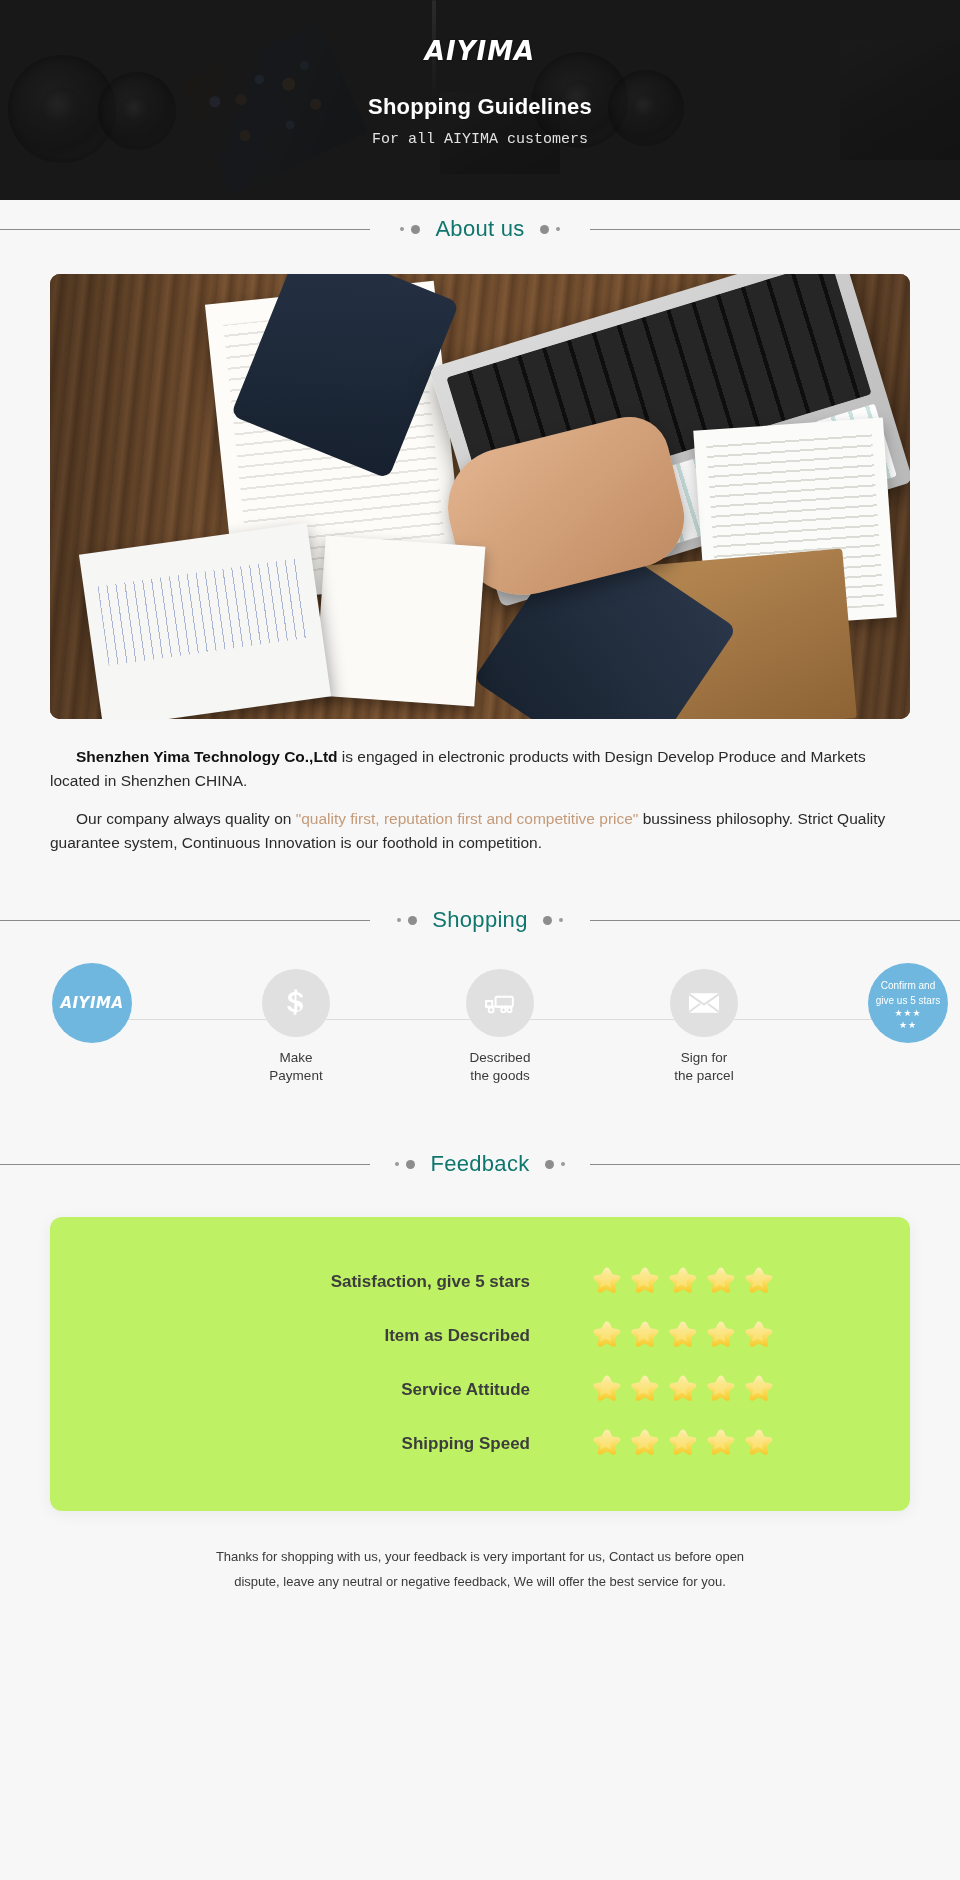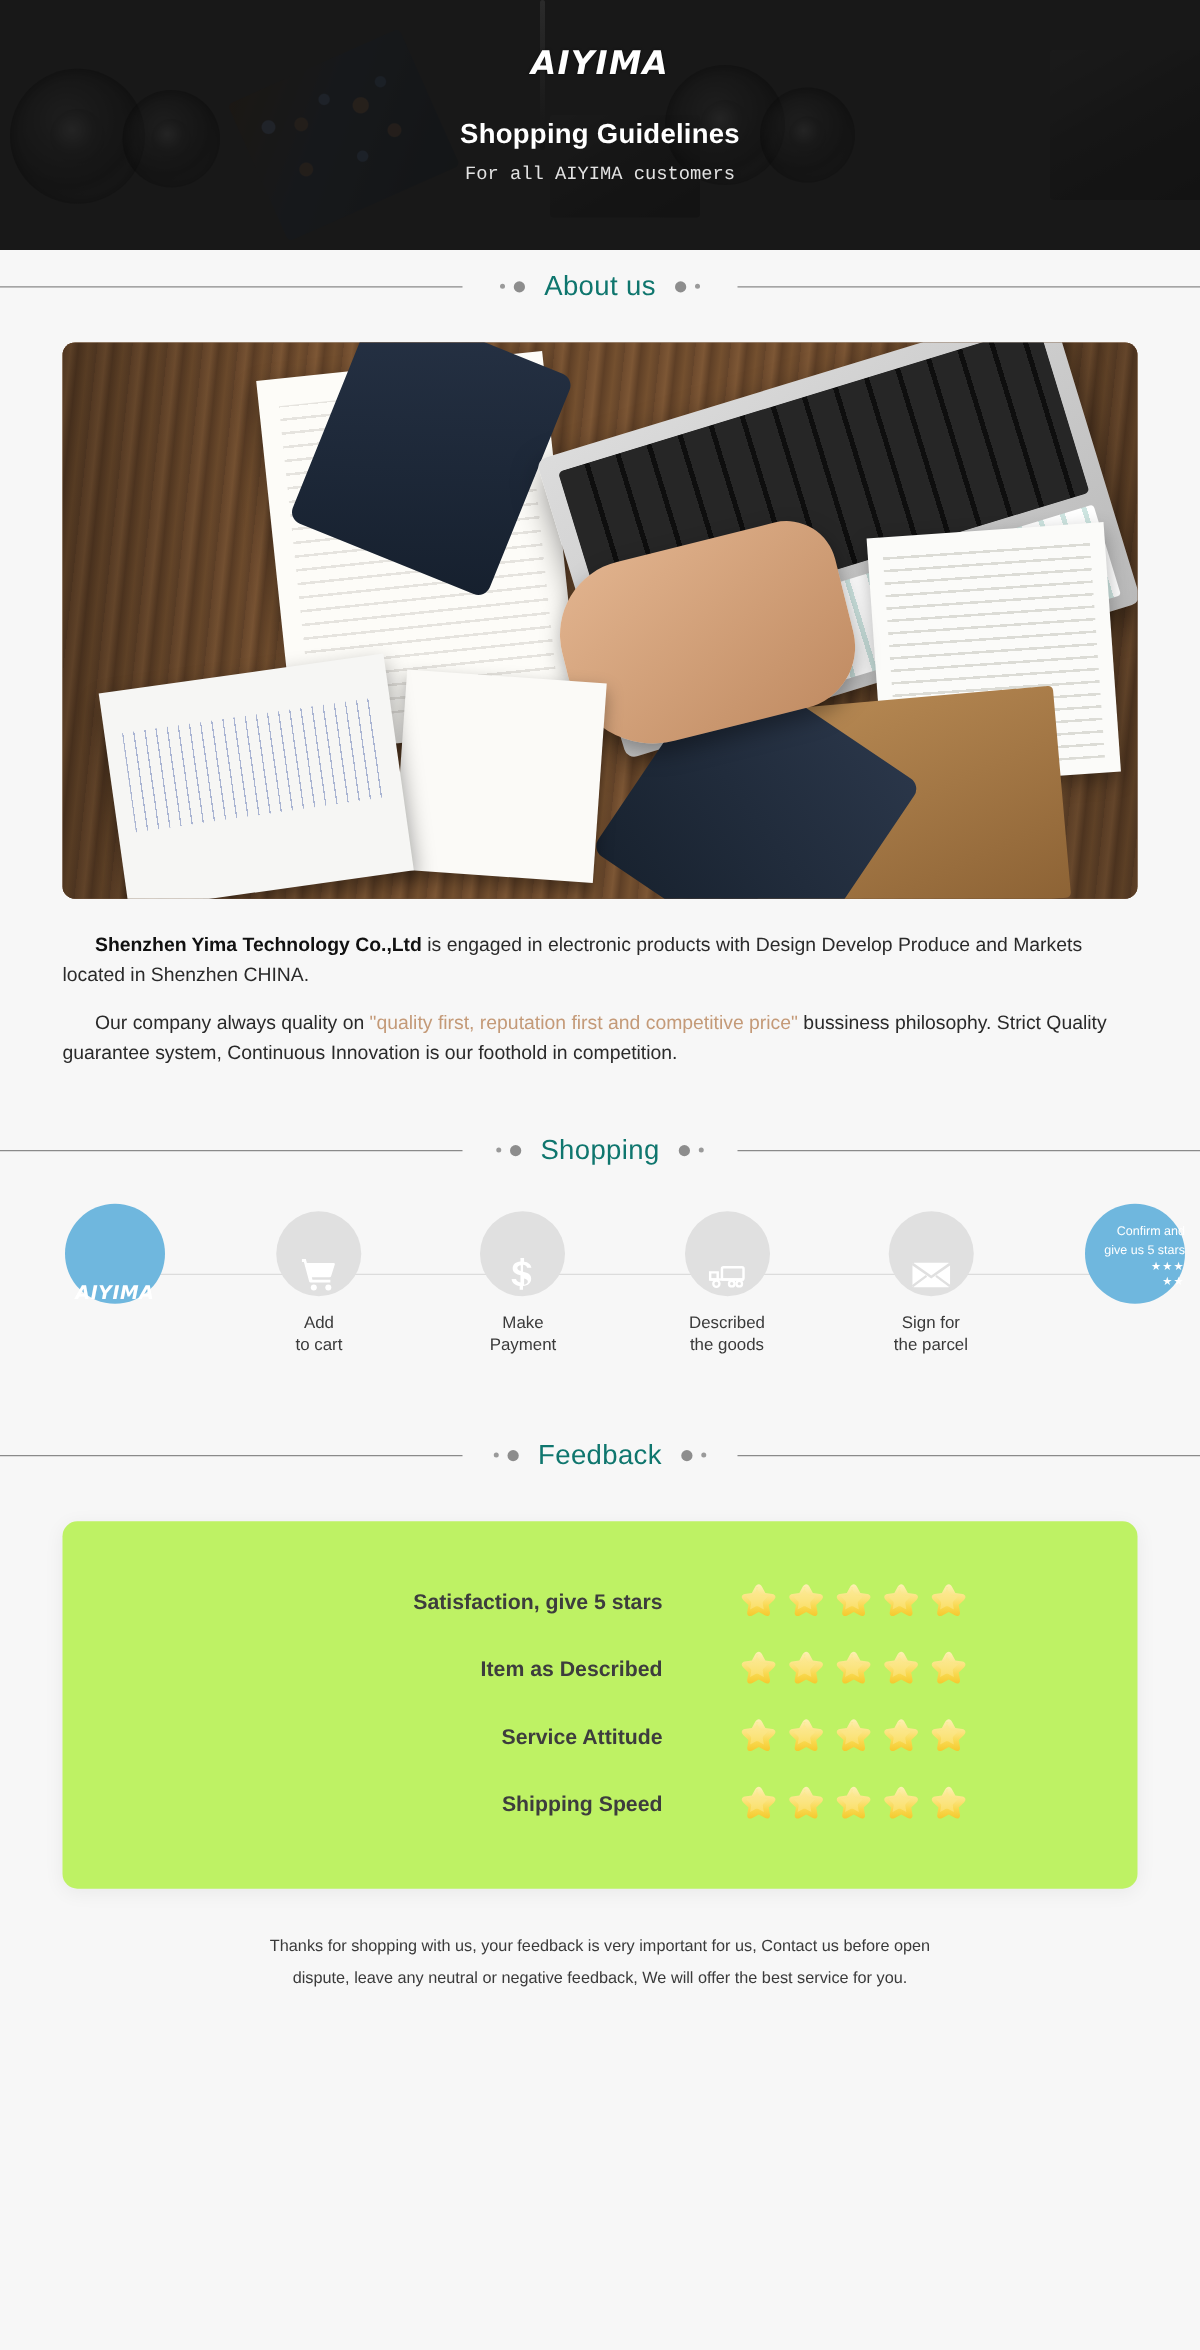--- a/index.html
+++ b/index.html
@@ -260,21 +260,21 @@
     justify-content: space-between;
     padding: 0 42px 0 42px;
   }
   .steps .connector {
     position:absolute; left:90px; right:60px; top:50px; height:1px; background:#dcdcdc; z-index:0;
   }
   .step { position: relative; z-index:2; width: 100px; display:flex; flex-direction:column; align-items:center; }
   .step-circle {
     width: 68px; height: 68px; border-radius: 50%;
     background: #e0e0e0;
-    display:flex; align-items:flex-end; justify-content:center;
+    display:flex; align-items:center; justify-content:center;
     color:#ffffff;
   }
   .step-circle.brand { background:#6fb7de; width:80px; height:80px; margin-top:-6px; }
   .step-circle.brand .blogo {
     font-family:"DejaVu Sans", sans-serif;
     font-style:italic; font-weight:700; font-size:15px; color:#fff; letter-spacing:.5px;
   }
   .step-circle.final {
     background:#6fb7de; width:80px; height:80px; margin-top:-6px;
     flex-direction: column; gap:3px; padding-top:4px;
@@ -403,35 +403,20 @@
 
   <div class="steps">
     <div class="connector"></div>
 
     <div class="step">
       <div class="step-circle brand">
         <span class="blogo">AIYIMA</span>
       </div>
     </div>
 
-    <div class="step">
-      <div class="step-circle">
-        <svg class="icon-svg" viewBox="0 0 24 24" aria-hidden="true">
-          <path d="M2.5 3h2.2l.6 2.2h15.1c.5 0 .8.45.66.9l-2.1 6.6a.9.9 0 0 1-.86.62H8.1l.35 1.3h10.1v1.6H7.4a.85.85 0 0 1-.82-.62L3.6 4.6H2.5V3z"></path>
-          <circle cx="9.2" cy="19" r="1.7"></circle>
-          <circle cx="17.4" cy="19" r="1.7"></circle>
-          <rect x="8.4" y="8.1" width="3.3" height="1.5" rx=".3"></rect>
-          <rect x="13.1" y="8.1" width="3.3" height="1.5" rx=".3"></rect>
-        </svg>
-      </div>
-      <div class="step-label">
-        <span>Add</span><br>
-        <span>to cart</span>
-      </div>
-    </div>
 
     <div class="step">
       <div class="step-circle">
         <svg class="icon-svg" viewBox="0 0 24 24" aria-hidden="true">
           <path d="M12.9 2.4v2.05c2.3.2 3.9 1.5 4.15 3.5h-2.45c-.18-.95-.95-1.6-2.3-1.7v3.9c2.9.62 4.6 1.55 4.6 4 0 2.3-1.75 3.9-4.6 4.12v2.03h-1.9v-2.06c-2.6-.26-4.35-1.72-4.55-3.95h2.5c.2 1.1 1.05 1.8 2.5 1.92v-4.1c-2.8-.6-4.4-1.6-4.4-3.92 0-2.2 1.7-3.66 4.4-3.88V2.4h1.9zm-1.9 4.05c-1.2.1-1.9.7-1.9 1.6 0 .87.6 1.33 1.9 1.68V6.45zm1.9 11c1.35-.12 2.1-.75 2.1-1.72 0-.92-.66-1.4-2.1-1.78v3.5z"></path>
         </svg>
       </div>
       <div class="step-label">
         <span>Make</span><br>
         <span>Payment</span>

